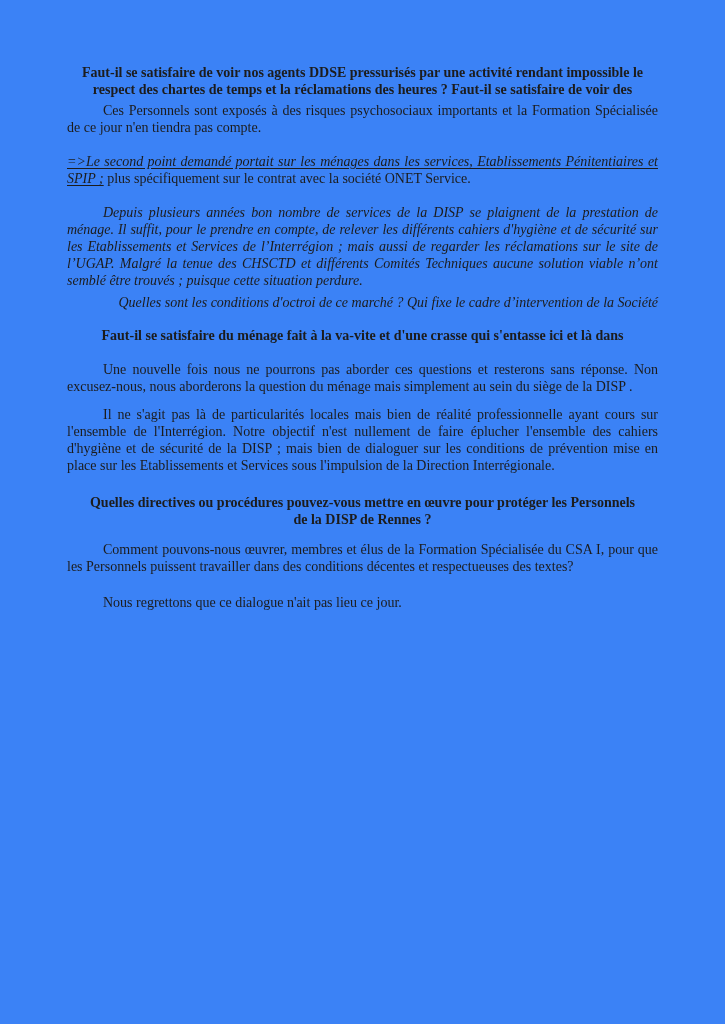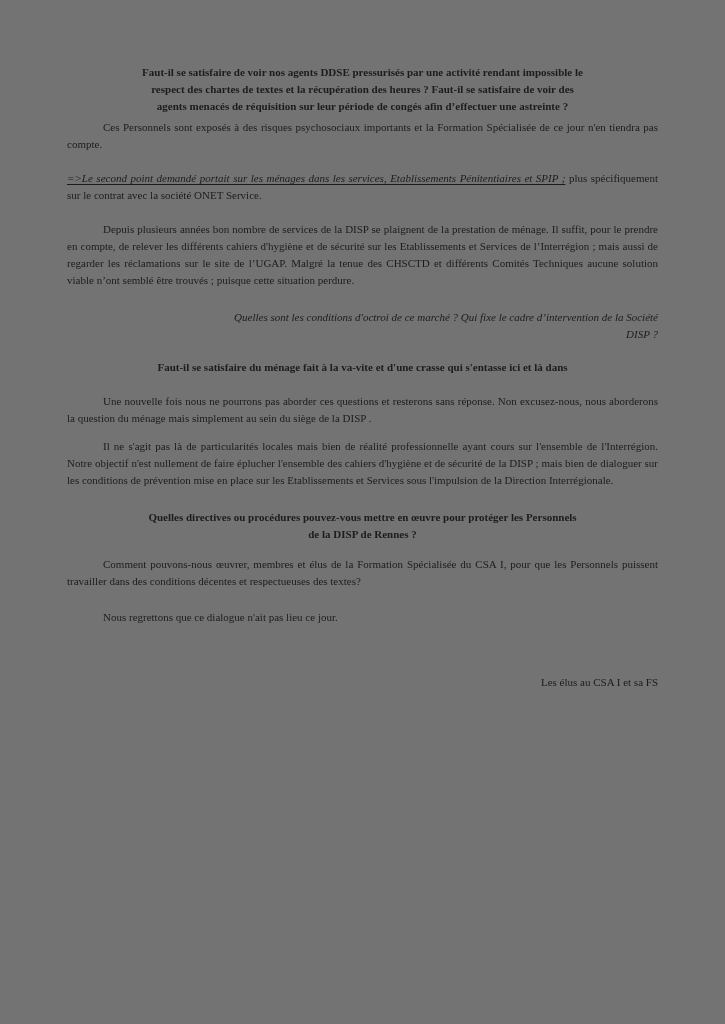--- a/index.html
+++ b/index.html
@@ -5,24 +5,24 @@
   html, body {
     margin: 0;
     padding: 0;
     background: #ffffff;
   }
   .page {
     position: relative;
     box-sizing: border-box;
     width: 725px;
     height: 1024px;
-    background: #737373;
+    background: #3b82f6;
     padding: 64px 67px 0 67px;
     font-family: "Liberation Serif", serif;
-    font-size: 11px;
+    font-size: 14px;
     line-height: 17px;
     color: #1c1c1c;
     overflow: hidden;
   }
   .block { margin: 0; }
   .h-bold {
     font-weight: bold;
     text-align: center;
   }
   .h-bold .line { white-space: nowrap; }
@@ -39,63 +39,60 @@
   .italic-center {
     font-style: italic;
     text-align: right;
   }
   .signature {
     text-align: right;
     margin-top: 48px;
   }
   
   .mb4  { margin-bottom: 4px; }
-  .mb3  { margin-bottom: 20px; }
+  .mb3  { margin-bottom: 5px; font-style: italic; }
   .mb11 { margin-bottom: 11px; }
   .mb13 { margin-bottom: 13px; }
   .mb16 { margin-bottom: 16px; }
   .mb17 { margin-bottom: 17px; }
   .mb19 { margin-bottom: 19px; }
   .mb20 { margin-bottom: 20px; }
   .mb48 { margin-bottom: 48px; }
 </style>
 </head>
 <body>
 
 <div class="page">
 
   <div class="block h-bold mb4">
     <div class="line">Faut-il se satisfaire de voir nos agents DDSE pressurisés par une activité rendant impossible le</div>
-    <div class="line">respect des chartes de textes et la récupération des heures ? Faut-il se satisfaire de voir des</div>
-    <div class="line">agents menacés de réquisition sur leur période de congés afin d’effectuer une astreinte ?</div>
+    <div class="line">respect des chartes de temps et la réclamations des heures ? Faut-il se satisfaire de voir des</div>
   </div>
 
   <p class="block body-j indent mb17">Ces Personnels sont exposés à des risques psychosociaux importants et la Formation Spécialisée de ce jour n'en tiendra pas compte.</p>
 
   <p class="block body-j mb17"><span class="lead-underline">=&gt;Le second point demandé portait sur les ménages dans les services, Etablissements Pénitentiaires et SPIP ;</span><span> plus spécifiquement sur le contrat avec la société ONET Service.</span></p>
 
   <p class="block body-j indent mb3">Depuis plusieurs années bon nombre de services de la DISP se plaignent de la prestation de ménage. Il suffit, pour le prendre en compte, de relever les différents cahiers d'hygiène et de sécurité sur les Etablissements et Services de l’Interrégion ; mais aussi de regarder les réclamations sur le site de l’UGAP. Malgré la tenue des CHSCTD et différents Comités Techniques aucune solution viable n’ont semblé être trouvés ; puisque cette situation perdure.</p>
 
   <div class="block italic-center mb16">
     <div>Quelles sont les conditions d'octroi de ce marché ? Qui fixe le cadre d’intervention de la Société</div>
-    <div>DISP ?</div>
   </div>
 
   <div class="block h-bold mb17">
     <div class="line">Faut-il se satisfaire du ménage fait à la va-vite et d'une crasse qui s'entasse ici et là dans</div>
   </div>
 
   <p class="block body-j indent mb11">Une nouvelle fois nous ne pourrons pas aborder ces questions et resterons sans réponse. Non excusez-nous, nous aborderons la question du ménage mais simplement au sein du siège de la DISP .</p>
 
   <p class="block body-j indent mb20">Il ne s'agit pas là de particularités locales mais bien de réalité professionnelle ayant cours sur l'ensemble de l'Interrégion. Notre objectif n'est nullement de faire éplucher l'ensemble des cahiers d'hygiène et de sécurité de la DISP ; mais bien de dialoguer sur les conditions de prévention mise en place sur les Etablissements et Services sous l'impulsion de la Direction Interrégionale.</p>
 
   <div class="block h-bold mb13">
     <div class="line">Quelles directives ou procédures pouvez-vous mettre en œuvre pour protéger les Personnels</div>
     <div class="line">de la DISP de Rennes ?</div>
   </div>
 
   <p class="block body-j indent mb19">Comment pouvons-nous œuvrer, membres et élus de la Formation Spécialisée du CSA I, pour que les Personnels puissent travailler dans des conditions décentes et respectueuses des textes?</p>
 
   <p class="block body-j indent mb48">Nous regrettons que ce dialogue n'ait pas lieu ce jour.</p>
 
-  <p class="block signature">Les élus au CSA I et sa FS</p>
 
 </div>
 
 </body></html>

